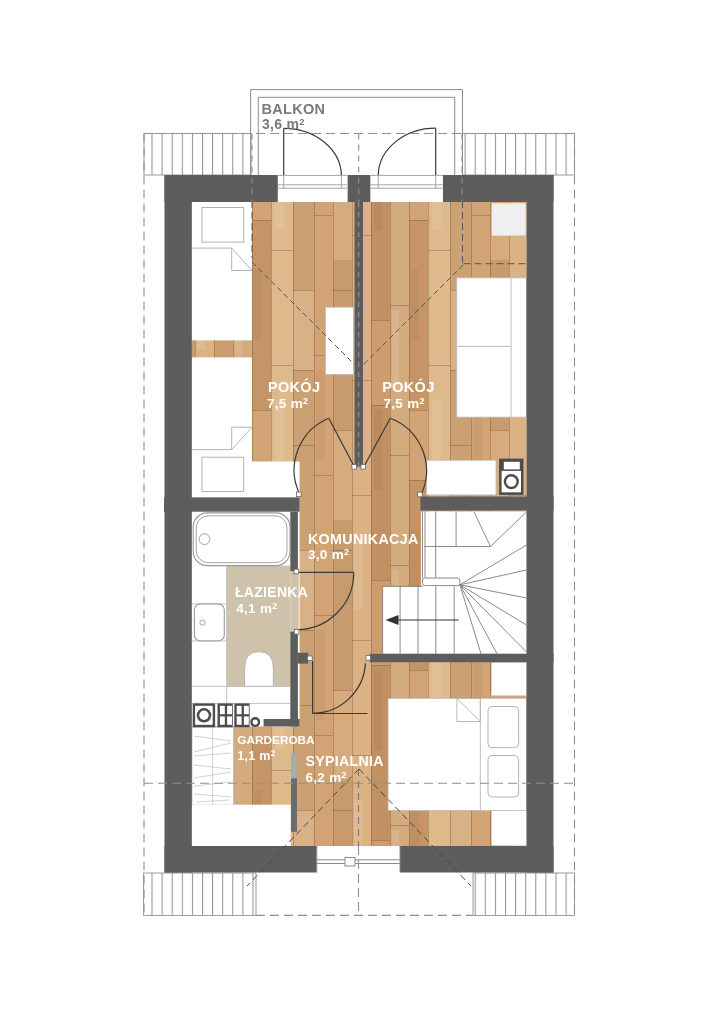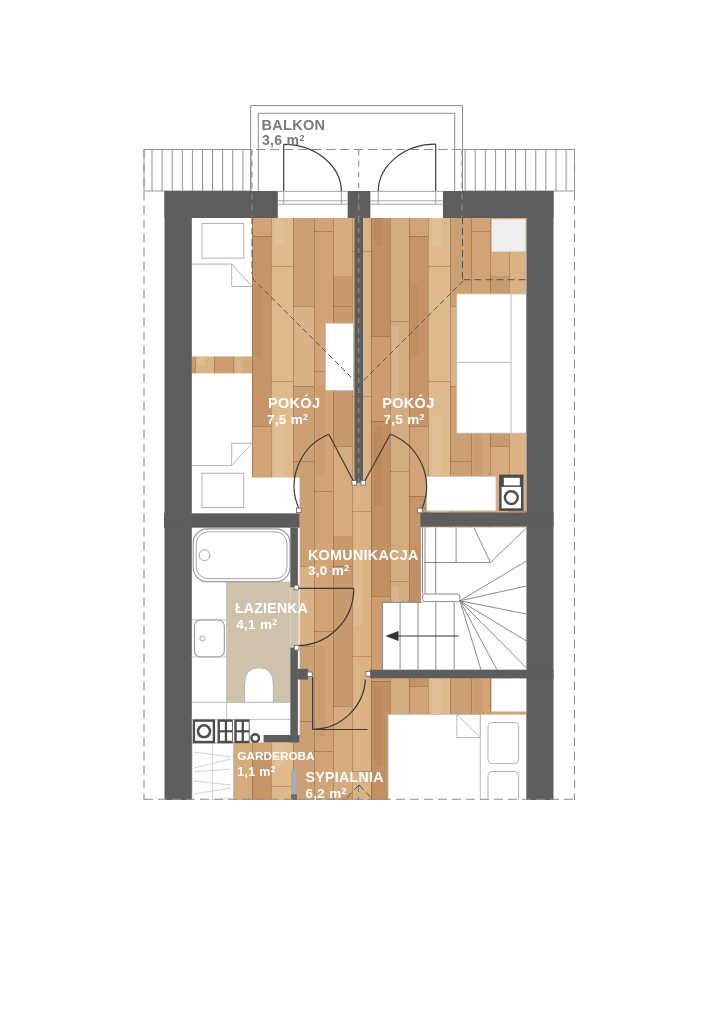--- a/index.html
+++ b/index.html
@@ -1,17 +1,17 @@
 <!DOCTYPE html>
 <html><head>
 <meta charset="utf-8">
 <style>
   html,body{margin:0;padding:0;background:#fff;}
-  #page{position:relative;width:724px;height:784px;overflow:hidden;
-        font-family:"Liberation Sans", sans-serif;margin-top:16px;}
+  #page{position:relative;width:724px;height:1024px;overflow:hidden;
+        font-family:"Liberation Sans", sans-serif;}
   svg{position:absolute;left:0;top:0;}
 </style>
 </head>
 <body>
 <div id="page">
 <svg width="724" height="1024" viewBox="0 0 724 1024">
 <defs>
   <pattern id="wd" width="157" height="260" patternUnits="userSpaceOnUse">
     <rect x="0" y="0" width="157" height="260" fill="#d0a678"></rect>
     <rect x="0" y="0" width="19" height="260" fill="#d2a375"></rect>

